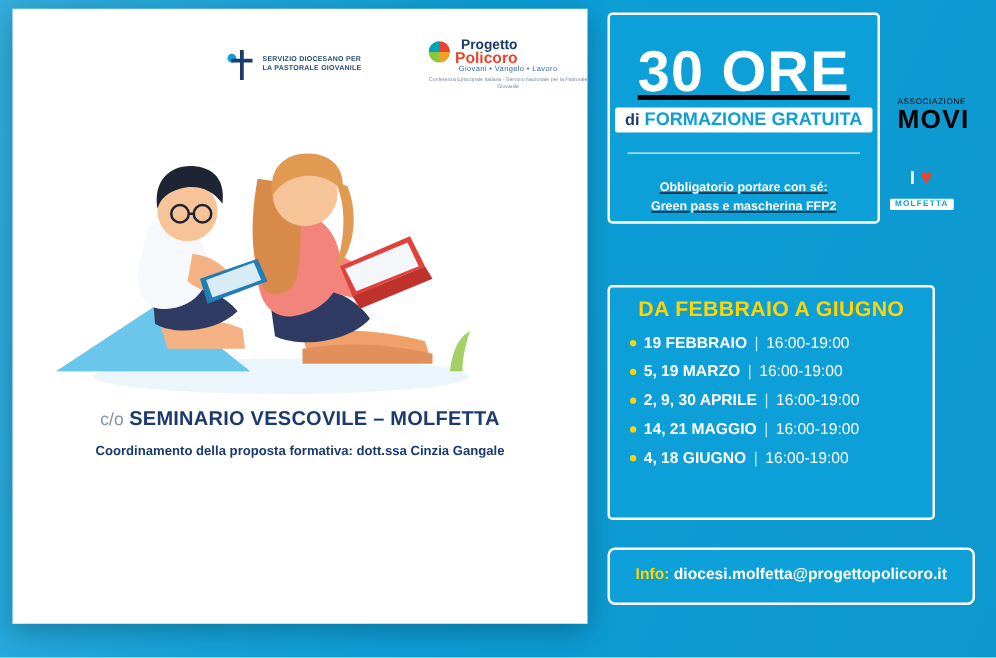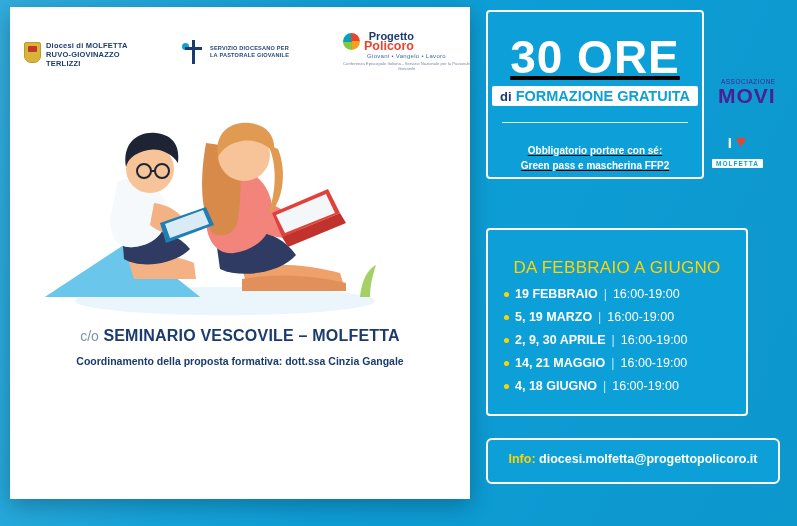--- a/index.html
+++ b/index.html
@@ -108,63 +108,57 @@
     font-size:14.5px;font-weight:bold;padding:2px 8px;border-radius:2px;
   }
   .hours-sub i{font-style:normal;font-size:13px;color:#1b3b6f;font-weight:bold;}
   .hours-note{
     margin:16px 14px 0;border-top:1px solid rgba(255,255,255,.85);padding-top:20px;
     font-size:10px;color:#ffffff;line-height:15px;font-weight:bold;
   }
 
   .card-dates{left:486px;top:228px;width:258px;height:184px;}
   .dates-title{
-    text-align:center;color:#ffd400;font-size:17px;font-weight:normal;margin-top:28px;letter-spacing:.3px;
+    text-align:center;color:#ffd400;font-size:17px;font-weight:bold;margin-top:8px;letter-spacing:.3px;
   }
   .date-row{
     display:flex;align-items:center;gap:6px;margin:9px 16px 0 16px;color:#ffffff;font-size:12.5px;font-weight:bold;
   }
   .dot{width:5px;height:5px;border-radius:50%;background:#ffd400;flex:none;}
   .date-row .sep{color:#bfe7f7;font-weight:normal;}
   .date-row .time{color:#ffffff;font-weight:normal;}
 
   .card-info{left:486px;top:438px;width:290px;height:42px;border-radius:6px;}
   .info-txt{
     text-align:center;color:#ffffff;font-size:12.5px;font-weight:bold;line-height:38px;
   }
   .info-txt .em{color:#ffd400;}
 
   
-  .logo-movi{position:absolute;left:718px;top:78px;text-align:right;color:#4c1d95;}
+  .logo-movi{position:absolute;left:718px;top:78px;text-align:left;color:#000000;}
   .movi-top{font-size:6.5px;letter-spacing:.5px;line-height:8px;}
   .movi-big{font-size:21px;font-weight:bold;letter-spacing:1px;line-height:20px;}
   .logo-love{position:absolute;left:712px;top:132px;text-align:center;color:#ffffff;}
   .love-line{font-size:15px;font-weight:bold;letter-spacing:1px;display:flex;align-items:center;gap:3px;justify-content:center;}
   .heart{color:#e8442e;font-size:17px;}
   .love-sub{
     margin-top:2px;background:#ffffff;color:#0d9fd8;font-size:6.5px;font-weight:bold;
     letter-spacing:1px;padding:1px 4px;display:inline-block;border-radius:1px;
   }
 </style>
 </head>
 <body>
 
 <div class="bg-sheen"></div>
 <div class="bg-sheen2"></div>
 
 <div class="poster">
 
   <div class="logos">
 
-    <div class="logo-dio">
-      <div class="crest"></div>
-      <div class="logo-dio-txt" style="white-space:pre-line">Diocesi di MOLFETTA
-RUVO-GIOVINAZZO
-TERLIZZI</div>
-    </div>
 
     <div class="logo-past">
       <div class="past-mark">
           <div class="past-dot"></div>
         </div>
       <div class="logo-past-txt" style="white-space:pre-line">SERVIZIO DIOCESANO PER
 LA PASTORALE GIOVANILE</div>
     </div>
 
     <div class="logo-pol">

